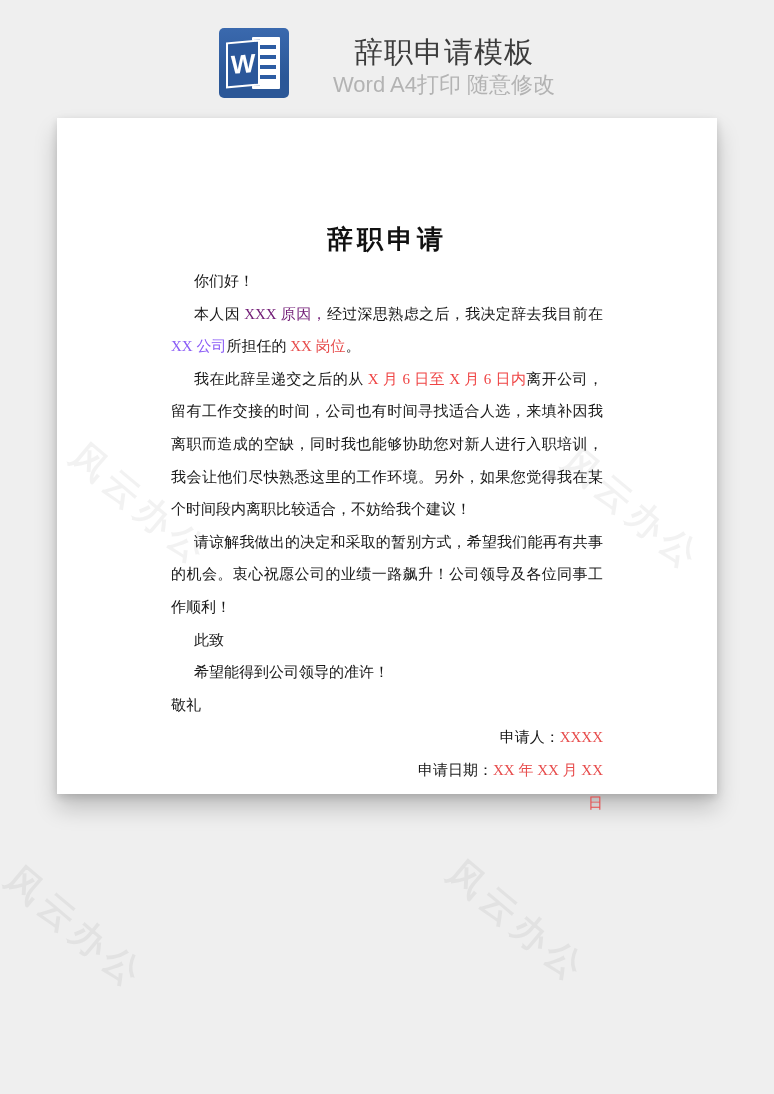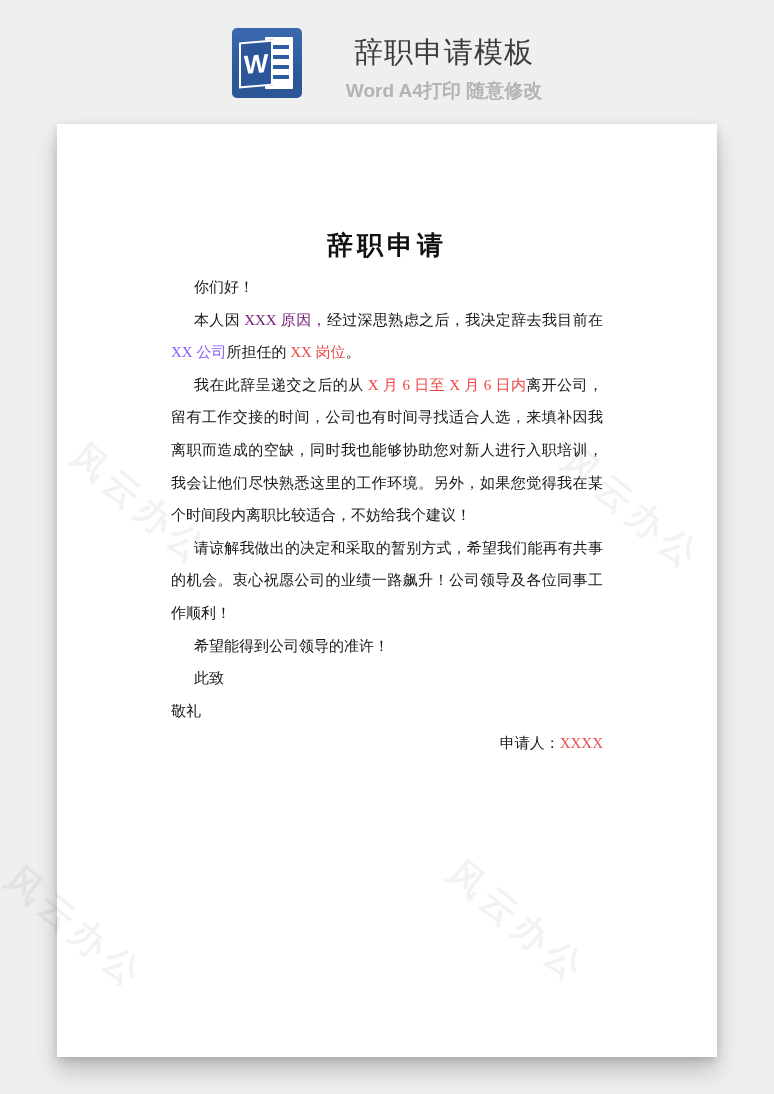--- a/index.html
+++ b/index.html
@@ -38,28 +38,27 @@
     transform: skewY(-5deg);
     display: flex; align-items: center; justify-content: center;
     color: #fff; font-weight: bold; font-size: 26px;
   }
   .hero-text { padding-top: 6px; text-align: center; }
   .hero-title {
     font-size: 29px; font-weight: normal; line-height: 36px;
     color: var(--header_title, #3b3b3b); letter-spacing: 1px;
   }
   .hero-subtitle {
-    font-size: 19px; line-height: 26px; margin-top: 8px;
+    font-size: 22px; line-height: 26px; margin-top: 2px;
     color: var(--header_subtitle, #b3b3b3);
-    font-weight: bold;
   }
 
   
   .page {
-    width: 660px; height: 933px;
+    width: 660px; height: 676px;
     margin: 20px auto 8px;
     background: var(--page, #ffffff);
     box-shadow: 0 3px 8px rgba(0,0,0,0.14), 0 14px 22px rgba(0,0,0,0.20);
     position: relative;
   }
   .doc {
     padding: 104px 114px 0;
     font-family: "Liberation Serif", "DejaVu Serif", serif;
     color: var(--body_text, #171717);
     font-size: 15px;
@@ -107,26 +106,27 @@
   </header>
 
   <main class="page">
     <div class="doc">
       <h1 class="doc-title">辞职申请</h1>
       <div class="doc-paras">
           <p class="para indent"><span>你们好！</span></p>
           <p class="para indent"><span>本人因 </span><span style="color: #701a75;">XXX 原因，</span><span>经过深思熟虑之后，我决定辞去我目前在 </span><span style="color: #8b5cf6;">XX 公司</span><span>所担任的 </span><span style="color: rgb(231, 76, 76);">XX 岗位</span><span>。</span></p>
           <p class="para indent"><span>我在此辞呈递交之后的从 </span><span style="color: #ef4444;">X 月 6 日至 X 月 6 日内</span><span>离开公司，留有工作交接的时间，公司也有时间寻找适合人选，来填补因我离职而造成的空缺，同时我也能够协助您对新人进行入职培训，我会让他们尽快熟悉这里的工作环境。另外，如果您觉得我在某个时间段内离职比较适合，不妨给我个建议！</span></p>
           <p class="para indent"><span>请谅解我做出的决定和采取的暂别方式，希望我们能再有共事的机会。衷心祝愿公司的业绩一路飙升！公司领导及各位同事工作顺利！</span></p>
+          <p class="para indent"><span>此致</span></p>
           <p class="para indent"><span>希望能得到公司领导的准许！</span></p>
-          <p class="para indent"><span>此致</span></p>
           <p class="para"><span>敬礼</span></p>
         </div>
       <div class="signature">
           <p class="para"><span>申请人：</span><span style="color: rgb(231, 76, 76);">XXXX</span></p>
+          <p class="para"><span>申请日期：</span><span style="color: rgb(231, 76, 76);">XX 年 XX 月 XX 日</span></p>
         </div>
     </div>
   </main>
 
   <div class="wm-layer">
       <span class="wm" style="left: 140px; top: 505px;">风云办公</span>
       <span class="wm" style="left: 632px; top: 510px;">风云办公</span>
       <span class="wm" style="left: 75px; top: 928px;">风云办公</span>
       <span class="wm" style="left: 517px; top: 922px;">风云办公</span>
     </div>

